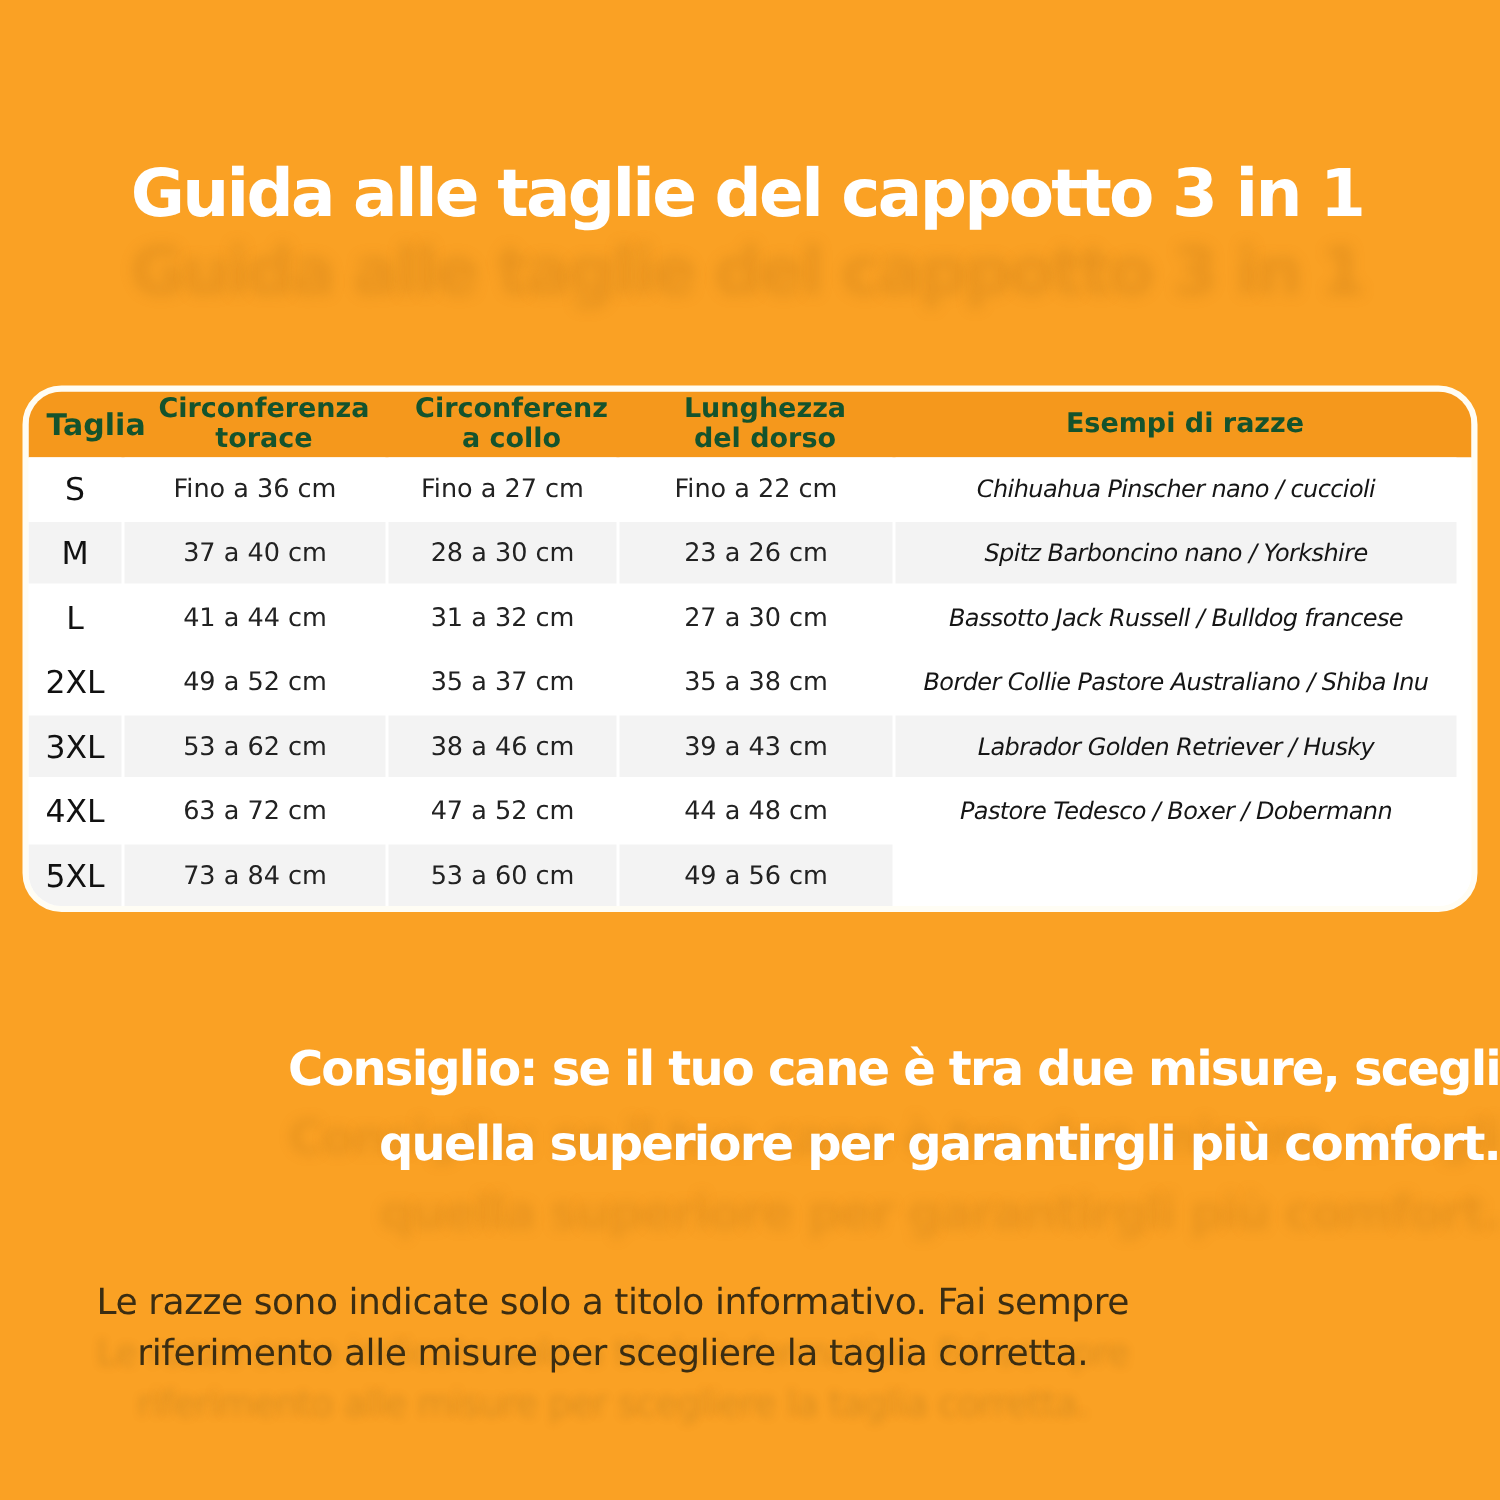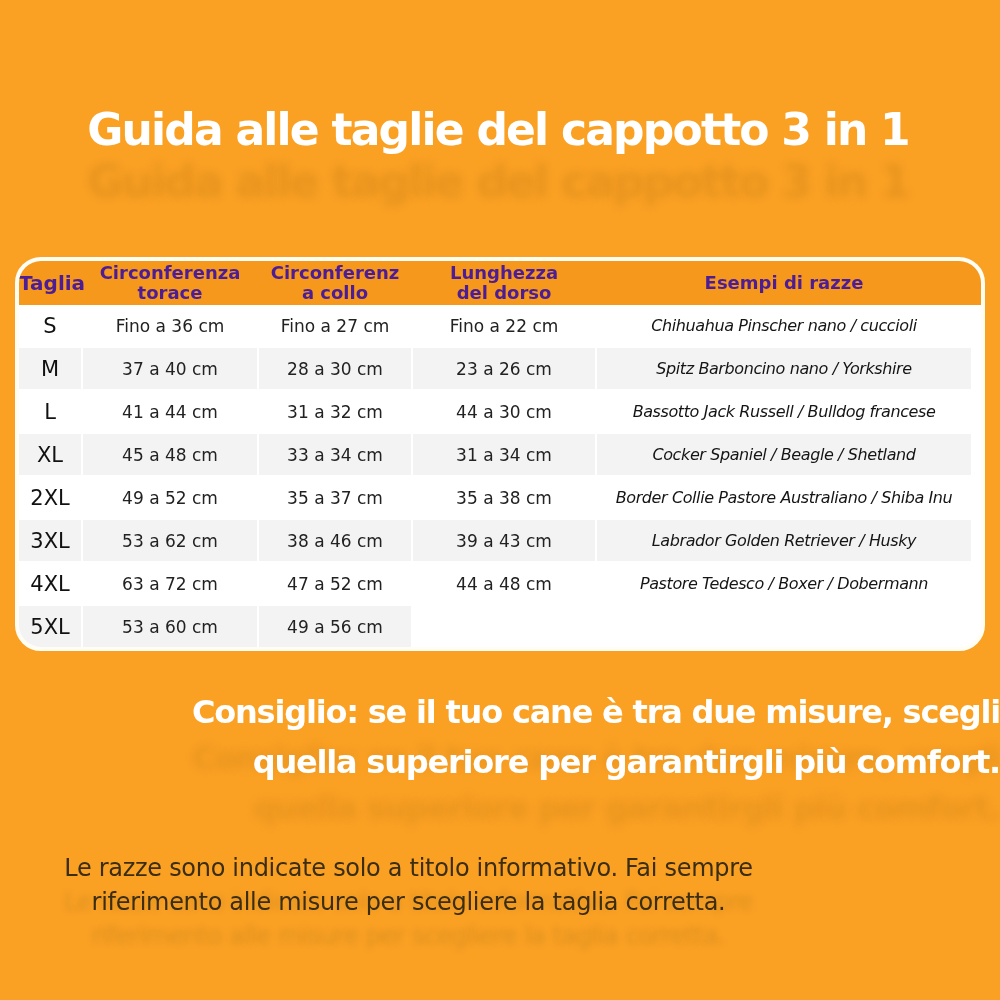--- a/index.html
+++ b/index.html
@@ -38,22 +38,22 @@
     grid-template-columns:62px 174px 152px 182px 1fr;
     column-gap:2px;
     align-items:center;
   }
   .thead{
     background:var(--header-band);
     height:44px;
     padding-right:10px;
   }
   .th{
-    color:#4c1d95;font-weight:bold;text-align:center;
-    font-size:18px;line-height:1.1;
+    color:#14532d;font-weight:bold;text-align:center;
+    font-size:18px;line-height:1.1;margin-left:12px;
   }
   .th .hline{display:block;}
   .th.col-size{font-size:20px;}
   .tbody{
     display:flex;flex-direction:column;row-gap:2px;
     background:#FFFFFF;
   }
   .t-row{
     height:41px;
     padding-right:10px;
@@ -121,31 +121,24 @@
     <div class="td">37 a 40 cm</div>
     <div class="td">28 a 30 cm</div>
     <div class="td">23 a 26 cm</div>
     <div class="td col-breeds">Spitz Barboncino nano / Yorkshire</div>
   </div>
 
   <div class="t-row">
     <div class="td col-size">L</div>
     <div class="td">41 a 44 cm</div>
     <div class="td">31 a 32 cm</div>
-    <div class="td">44 a 30 cm</div>
+    <div class="td">27 a 30 cm</div>
     <div class="td col-breeds">Bassotto Jack Russell / Bulldog francese</div>
   </div>
 
-  <div class="t-row alt">
-    <div class="td col-size">XL</div>
-    <div class="td">45 a 48 cm</div>
-    <div class="td">33 a 34 cm</div>
-    <div class="td">31 a 34 cm</div>
-    <div class="td col-breeds">Cocker Spaniel / Beagle / Shetland</div>
-  </div>
 
   <div class="t-row">
     <div class="td col-size">2XL</div>
     <div class="td">49 a 52 cm</div>
     <div class="td">35 a 37 cm</div>
     <div class="td">35 a 38 cm</div>
     <div class="td col-breeds">Border Collie Pastore Australiano / Shiba Inu</div>
   </div>
 
   <div class="t-row alt">
@@ -159,20 +152,21 @@
   <div class="t-row">
     <div class="td col-size">4XL</div>
     <div class="td">63 a 72 cm</div>
     <div class="td">47 a 52 cm</div>
     <div class="td">44 a 48 cm</div>
     <div class="td col-breeds">Pastore Tedesco / Boxer / Dobermann</div>
   </div>
 
   <div class="t-row alt">
     <div class="td col-size">5XL</div>
+    <div class="td">73 a 84 cm</div>
     <div class="td">53 a 60 cm</div>
     <div class="td">49 a 56 cm</div>
   </div>
 </div>
 </div>
 
 <div class="tip">
   <div>Consiglio: se il tuo cane è tra due misure, scegli</div>
   <div>quella superiore per garantirgli più comfort.</div>
 </div>

